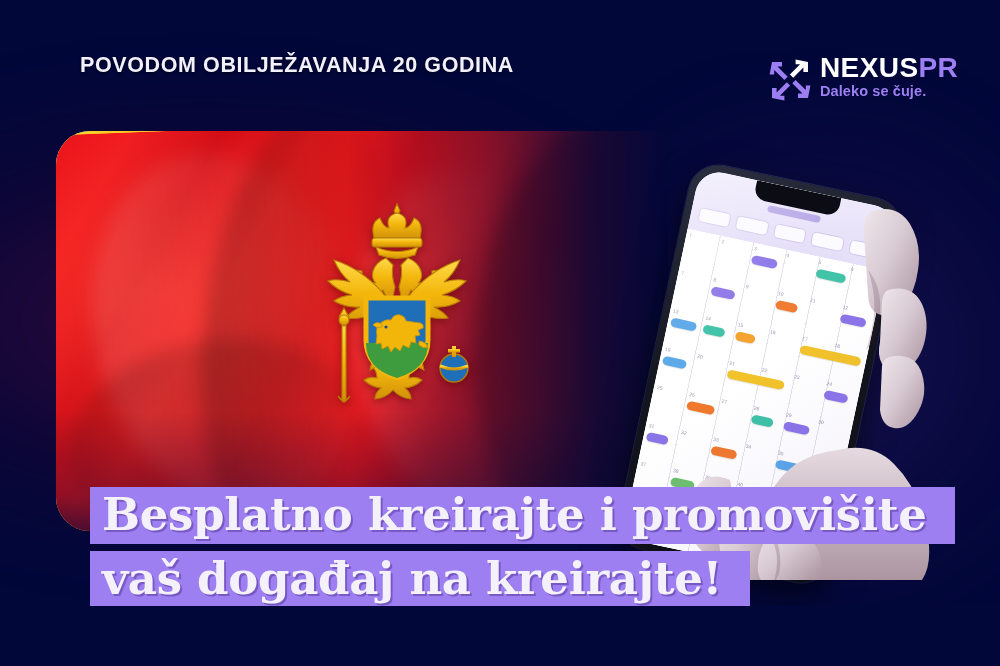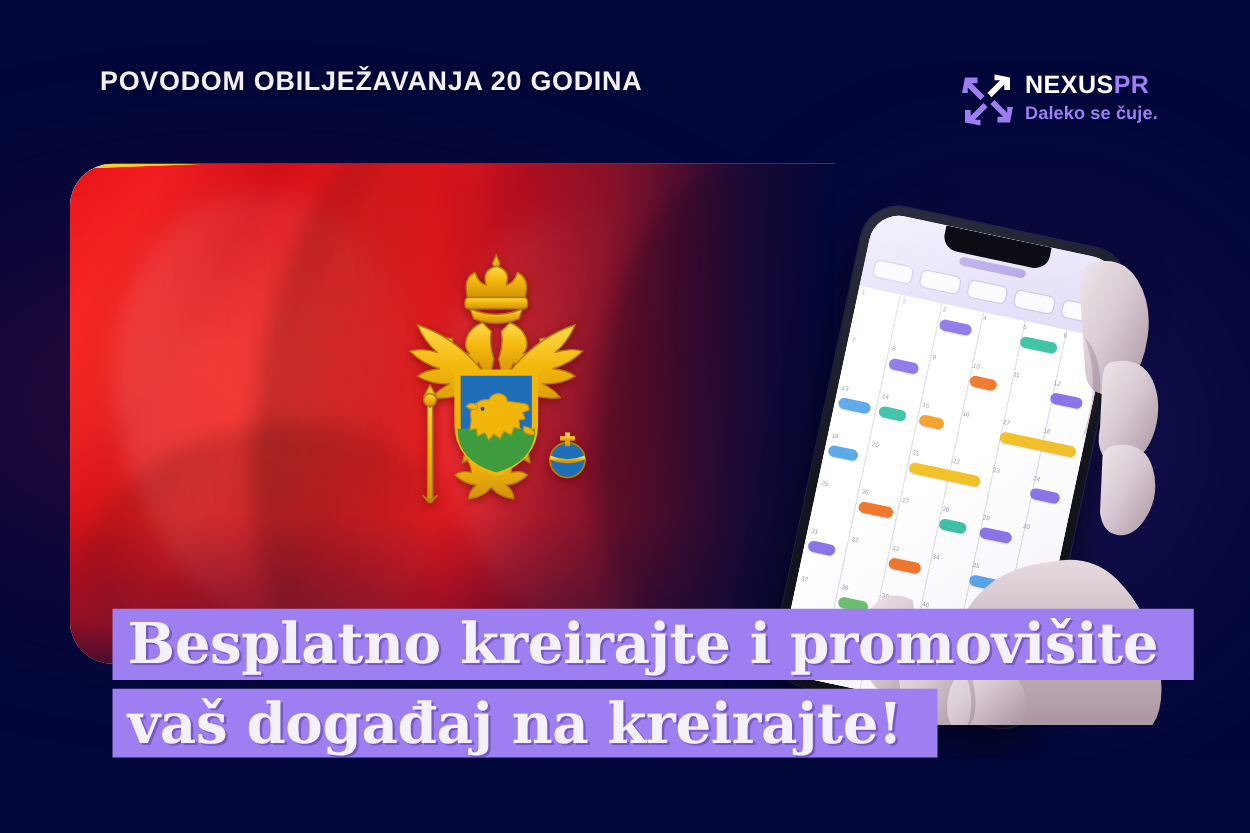--- a/index.html
+++ b/index.html
@@ -30,21 +30,21 @@
     color:#f2f0fb;font-weight:bold;font-size:21.5px;letter-spacing:.6px;
     line-height:27px;text-transform:uppercase;
     text-shadow:0 1px 3px rgba(0,0,0,.55);
   }
   .headline div{white-space:nowrap;}
 
   
   .logo{position:absolute;left:768px;top:54px;width:180px;height:52px;}
   .logo-mark{position:absolute;left:0;top:4px;width:44px;height:44px;}
   .logo-text{position:absolute;left:52px;top:2px;}
-  .logo-word{font-size:20px;font-weight:bold;letter-spacing:.4px;line-height:24px;}
+  .logo-word{font-size:28px;font-weight:bold;letter-spacing:.4px;line-height:24px;}
   .logo-nexus{color:#ffffff;}
   .logo-pr{color:#9d7ff2;}
   .logo-tag{
     margin-top:3px;color:#9d7ff2;font-size:14.5px;font-weight:bold;
     letter-spacing:.1px;line-height:16px;
   }
 
   
   .flag-panel{
     position:absolute;left:56px;top:131px;width:612px;height:400px;

